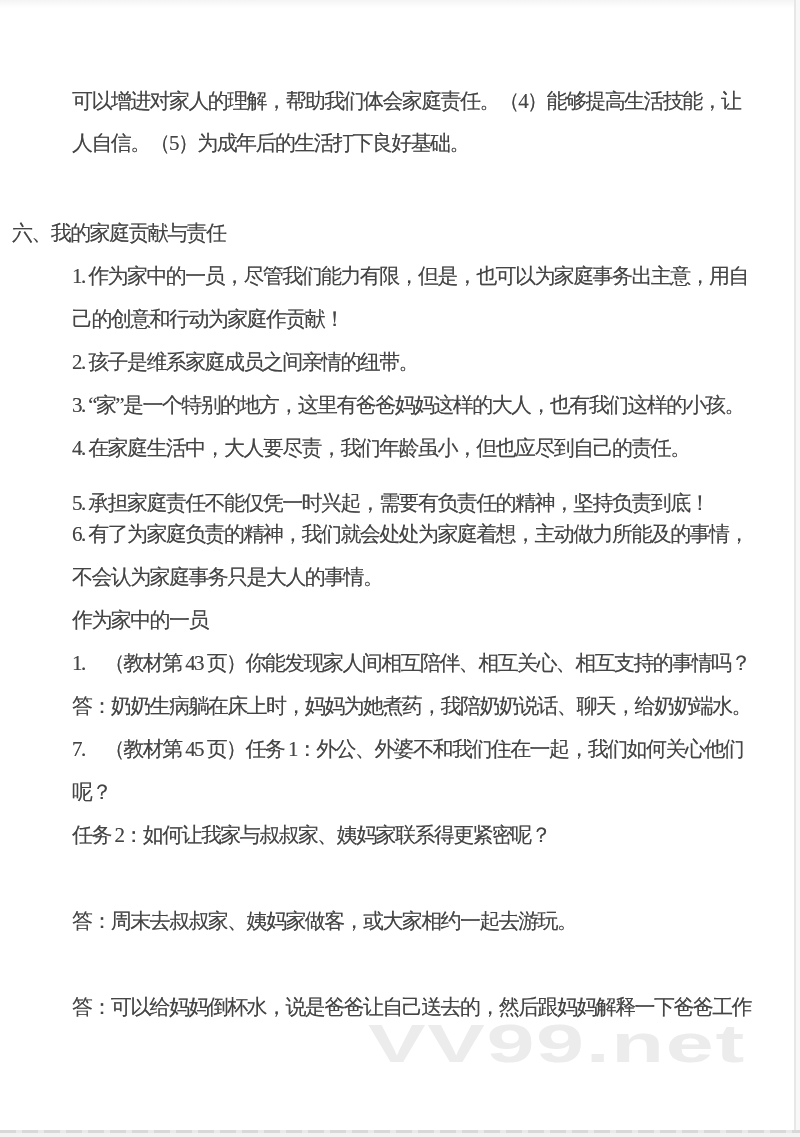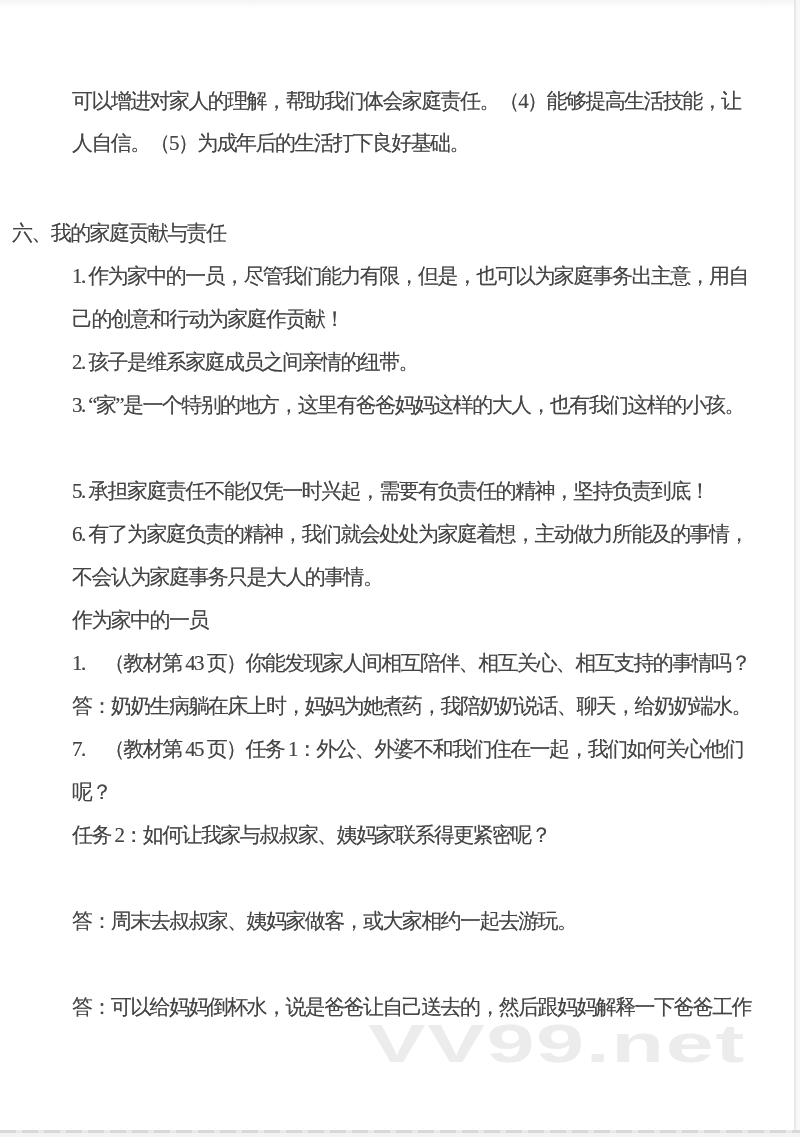--- a/index.html
+++ b/index.html
@@ -90,21 +90,22 @@
 
   <div class="line" style="top:88px">可以增进对家人的理解，帮助我们体会家庭责任。（4）能够提高生活技能，让</div>
   <div class="line" style="top:130px">人自信。（5）为成年后的生活打下良好基础。</div>
 
   <div class="line heading" style="top:220px">六、我的家庭贡献与责任</div>
 
   <div class="line" style="top:263px">1. 作为家中的一员，尽管我们能力有限，但是，也可以为家庭事务出主意，用自</div>
   <div class="line" style="top:306px">己的创意和行动为家庭作贡献！</div>
   <div class="line" style="top:349px">2. 孩子是维系家庭成员之间亲情的纽带。</div>
   <div class="line" style="top:392px">3. “家”是一个特别的地方，这里有爸爸妈妈这样的大人，也有我们这样的小孩。</div>
-  <div class="line" style="top:478px">5. 承担家庭责任不能仅凭一时兴起，需要有负责任的精神，坚持负责到底！</div>
+  <div class="line" style="top:435px">4. 在家庭生活中，大人要尽责，我们年龄虽小，但也应尽到自己的责任。</div>
+  <div class="line" style="top:490px">5. 承担家庭责任不能仅凭一时兴起，需要有负责任的精神，坚持负责到底！</div>
   <div class="line" style="top:521px">6. 有了为家庭负责的精神，我们就会处处为家庭着想，主动做力所能及的事情，</div>
   <div class="line" style="top:564px">不会认为家庭事务只是大人的事情。</div>
 
   <div class="line" style="top:607px">作为家中的一员</div>
 
   <div class="line" style="top:650px">1.　（教材第 43 页）你能发现家人间相互陪伴、相互关心、相互支持的事情吗？</div>
   <div class="line" style="top:693px">答：奶奶生病躺在床上时，妈妈为她煮药，我陪奶奶说话、聊天，给奶奶端水。</div>
   <div class="line" style="top:736px">7.　（教材第 45 页）任务 1：外公、外婆不和我们住在一起，我们如何关心他们</div>
   <div class="line" style="top:779px">呢？</div>
   <div class="line" style="top:822px">任务 2：如何让我家与叔叔家、姨妈家联系得更紧密呢？</div>

